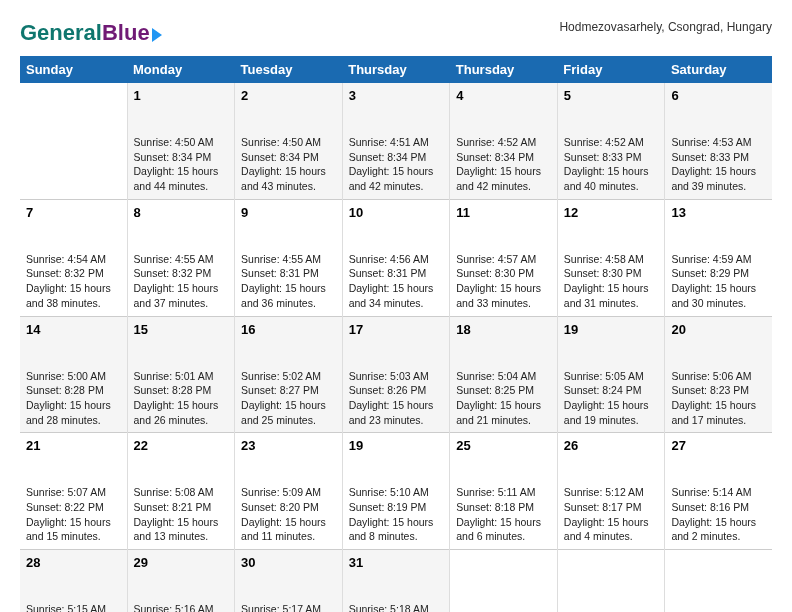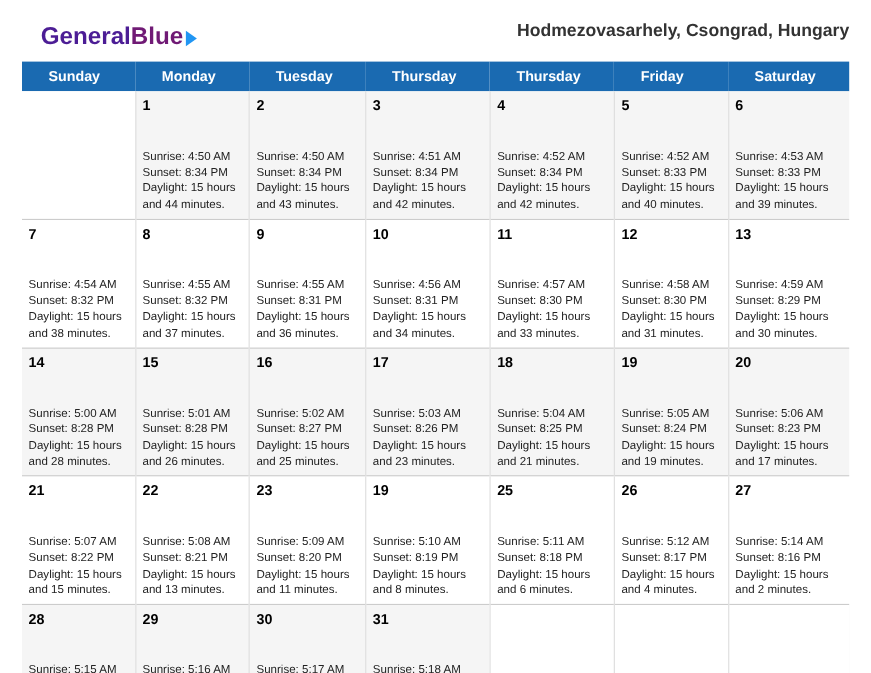--- a/index.html
+++ b/index.html
@@ -21,54 +21,54 @@
       flex-direction: column;
       align-items: flex-start;
     }
     .logo-text {
       display: flex;
       align-items: center;
       font-size: 22px;
       font-weight: bold;
       color: #1a3a6b;
     }
-    .logo-general { color: #4c1d95; margin-left: 17px; }
+    .logo-general { color: #0f766e; }
     .logo-blue { color: #701a75; }
     .logo-arrow {
       width: 0;
       height: 0;
       border-left: 10px solid #2196F3;
       border-top: 7px solid transparent;
       border-bottom: 7px solid transparent;
       margin-left: 2px;
       margin-top: 3px;
     }
     .title-block {
       text-align: right;
     }
     .title-block h1 {
       font-size: 36px;
       color: #1a3a6b;
       font-weight: bold;
     }
     .title-block h2 {
-      font-size: 16px;
+      font-size: 12px;
       color: #333;
-      font-weight: bold;
+      font-weight: normal;
     }
     table {
       width: 100%;
       border-collapse: collapse;
       font-size: 11px;
     }
     thead tr th {
       background: #1a6ab1;
       color: #fff;
       text-align: left;
-      padding: 6px 24px;
+      padding: 6px 6px;
       font-size: 13px;
       font-weight: bold;
     }
     tbody tr {
       vertical-align: top;
       border-bottom: 1px solid #ccc;
     }
     tbody tr:nth-child(odd) {
       background: #f5f5f5;
     }

